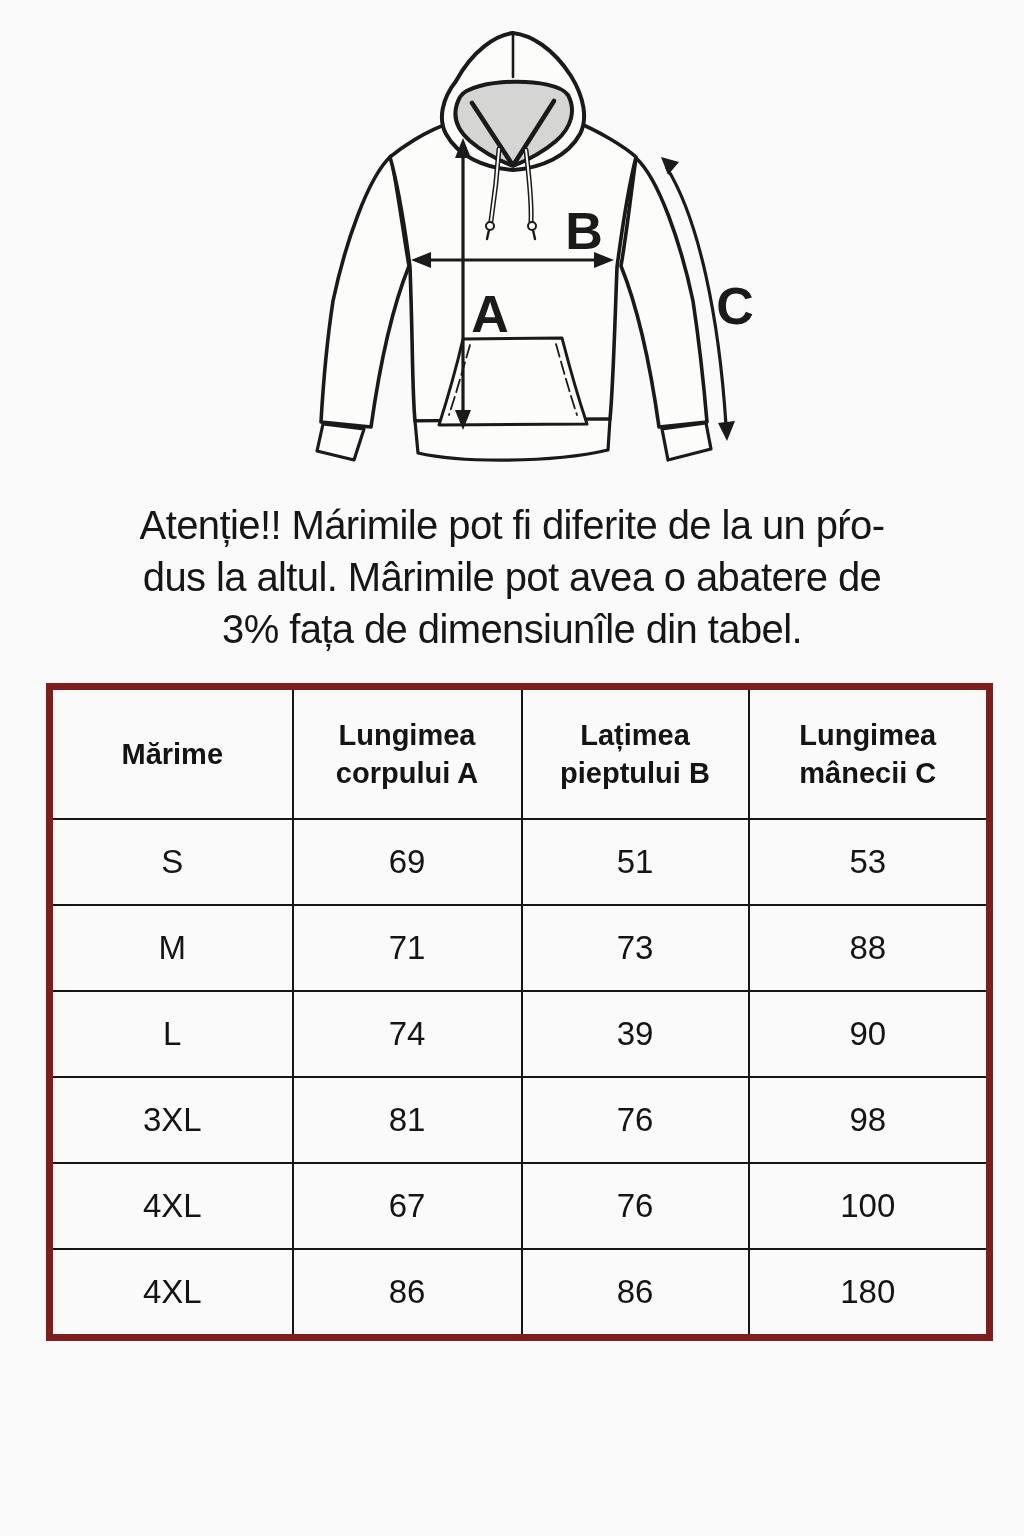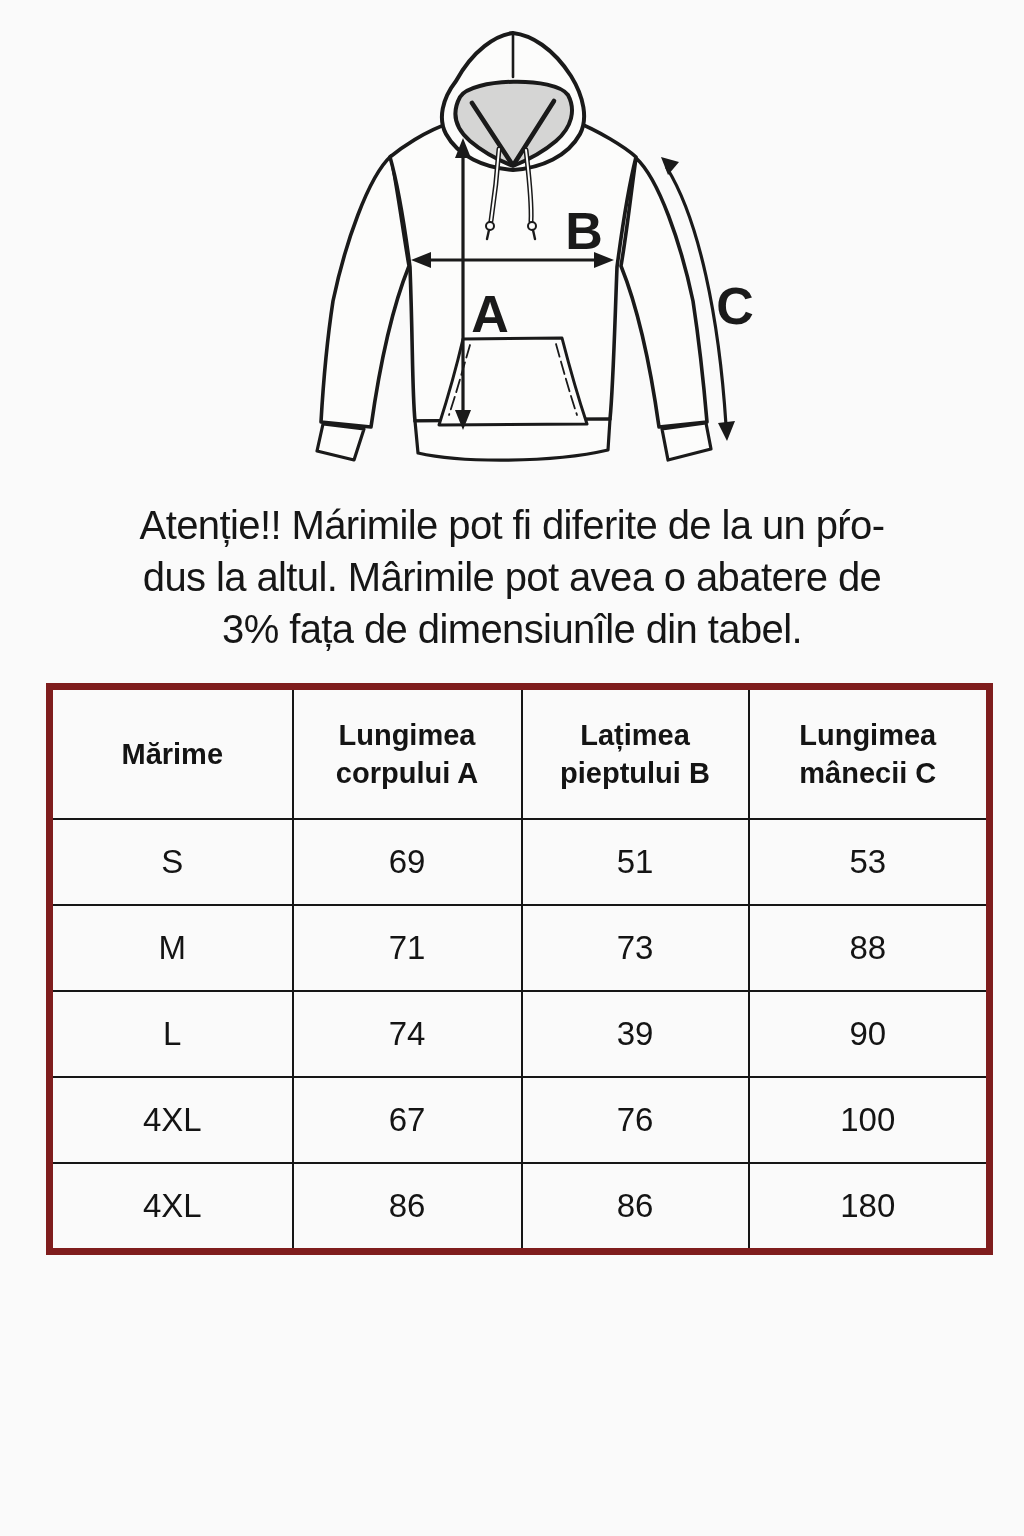--- a/index.html
+++ b/index.html
@@ -175,20 +175,26 @@
         <td>73</td>
         <td>88</td>
       </tr>
       <tr>
         <td>L</td>
         <td>74</td>
         <td>39</td>
         <td>90</td>
       </tr>
       <tr>
+        <td>3XL</td>
+        <td>81</td>
+        <td>76</td>
+        <td>98</td>
+      </tr>
+      <tr>
         <td>4XL</td>
         <td>67</td>
         <td>76</td>
         <td>100</td>
       </tr>
       <tr>
         <td>4XL</td>
         <td>86</td>
         <td>86</td>
         <td>180</td>

